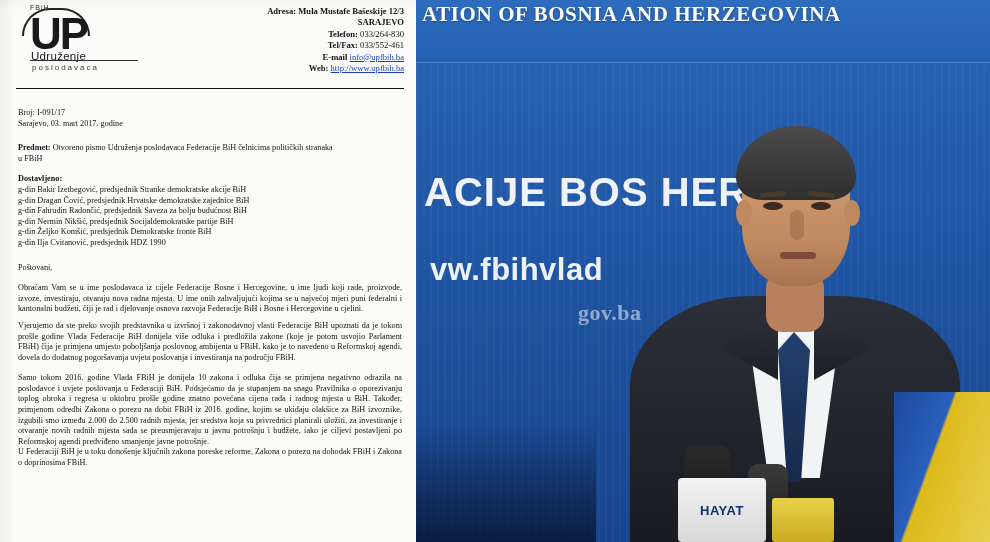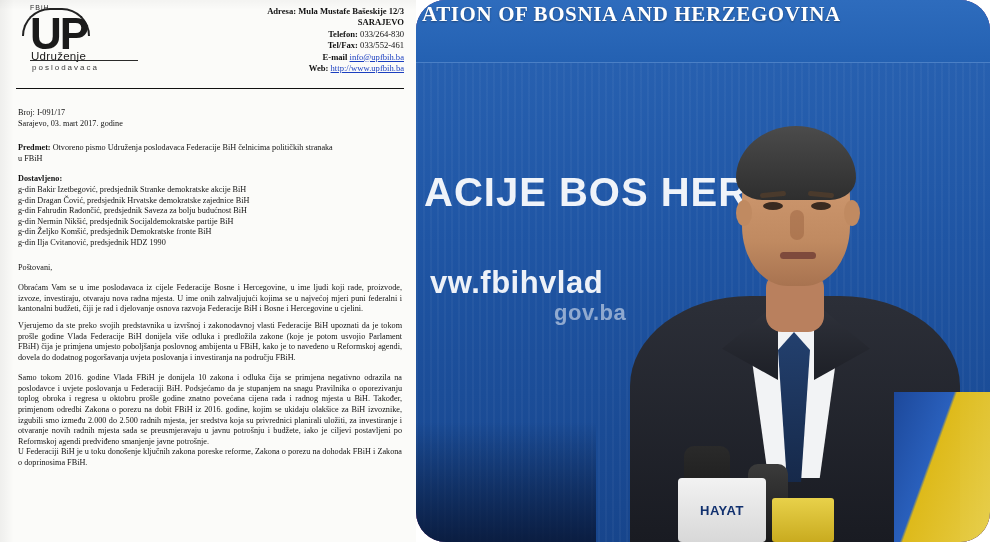--- a/index.html
+++ b/index.html
@@ -150,21 +150,20 @@
 
   
   .photo {
     position: absolute;
     left: 416px;
     top: 0;
     width: 574px;
     height: 542px;
     overflow: hidden;
     background: #be185d;
-    border-radius: 30px;
   }
   .bg-wall {
     position: absolute;
     left: 0; top: 0; right: 0; bottom: 0;
     background:
       linear-gradient(180deg, #2a64b4 0%, #1f55a4 45%, #17458c 100%);
   }
   .bg-wall::before{
     content:"";
     position:absolute; left:0; top:0; right:0; bottom:0;
@@ -206,33 +205,33 @@
     left: 8px; top: 170px;
     color: rgba(255,255,255,0.93);
     font-family: "Liberation Sans", sans-serif;
     font-weight: bold;
     font-size: 40px;
     letter-spacing: 1px;
     white-space: nowrap;
   }
   .wall-url {
     position: absolute;
-    left: 14px; top: 265px;
+    left: 14px; top: 252px;
     color: rgba(255,255,255,0.92);
     font-family: "Liberation Sans", sans-serif;
     font-weight: bold;
     font-size: 31px;
     letter-spacing: 0.5px;
     white-space: nowrap;
   }
   .wall-url2 {
     position: absolute;
-    left: 138px; top: 300px;
+    left: 162px; top: 300px;
     color: rgba(255,255,255,0.5);
-    font-family: Liberation Sans, sans-serif;
+    font-family: Liberation Serif, serif;
     font-weight: bold;
     font-size: 22px;
     letter-spacing: 0.5px;
     white-space: nowrap;
   }
   .wall-ghost {
     position: absolute;
     left: 300px; top: 96px;
     color: rgba(255,255,255,0.22);
     font-family: "Liberation Sans", sans-serif;

